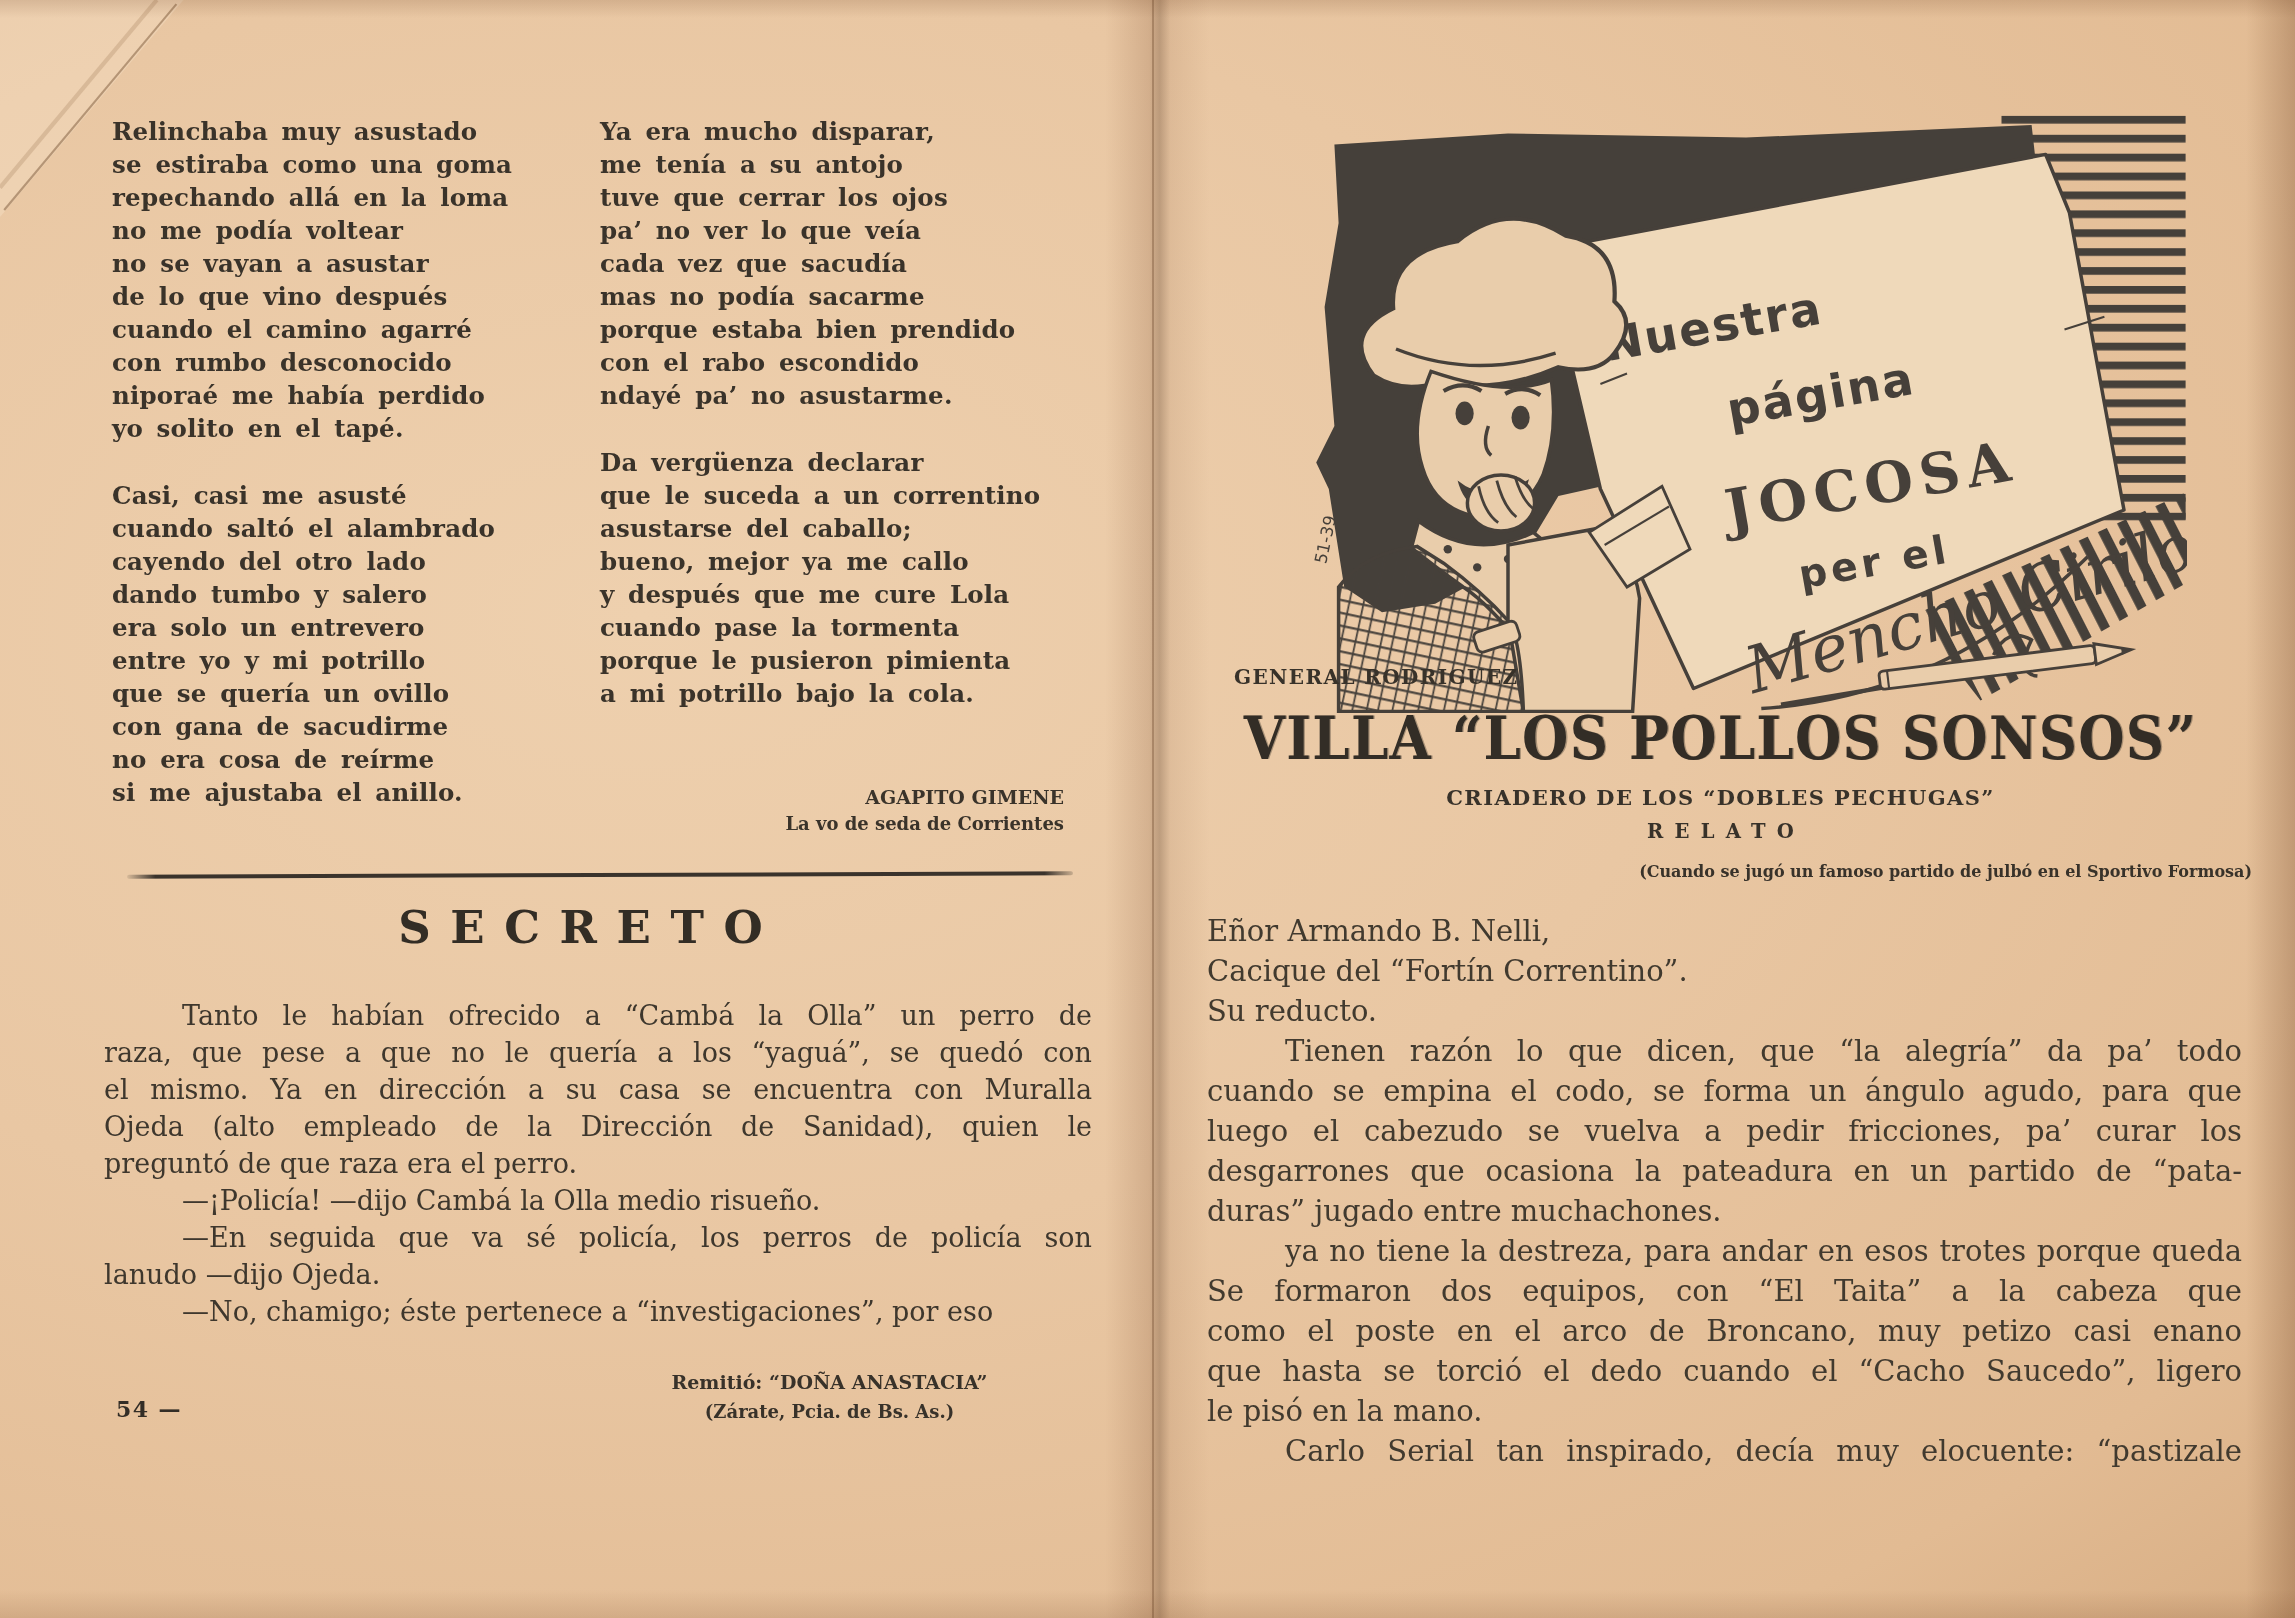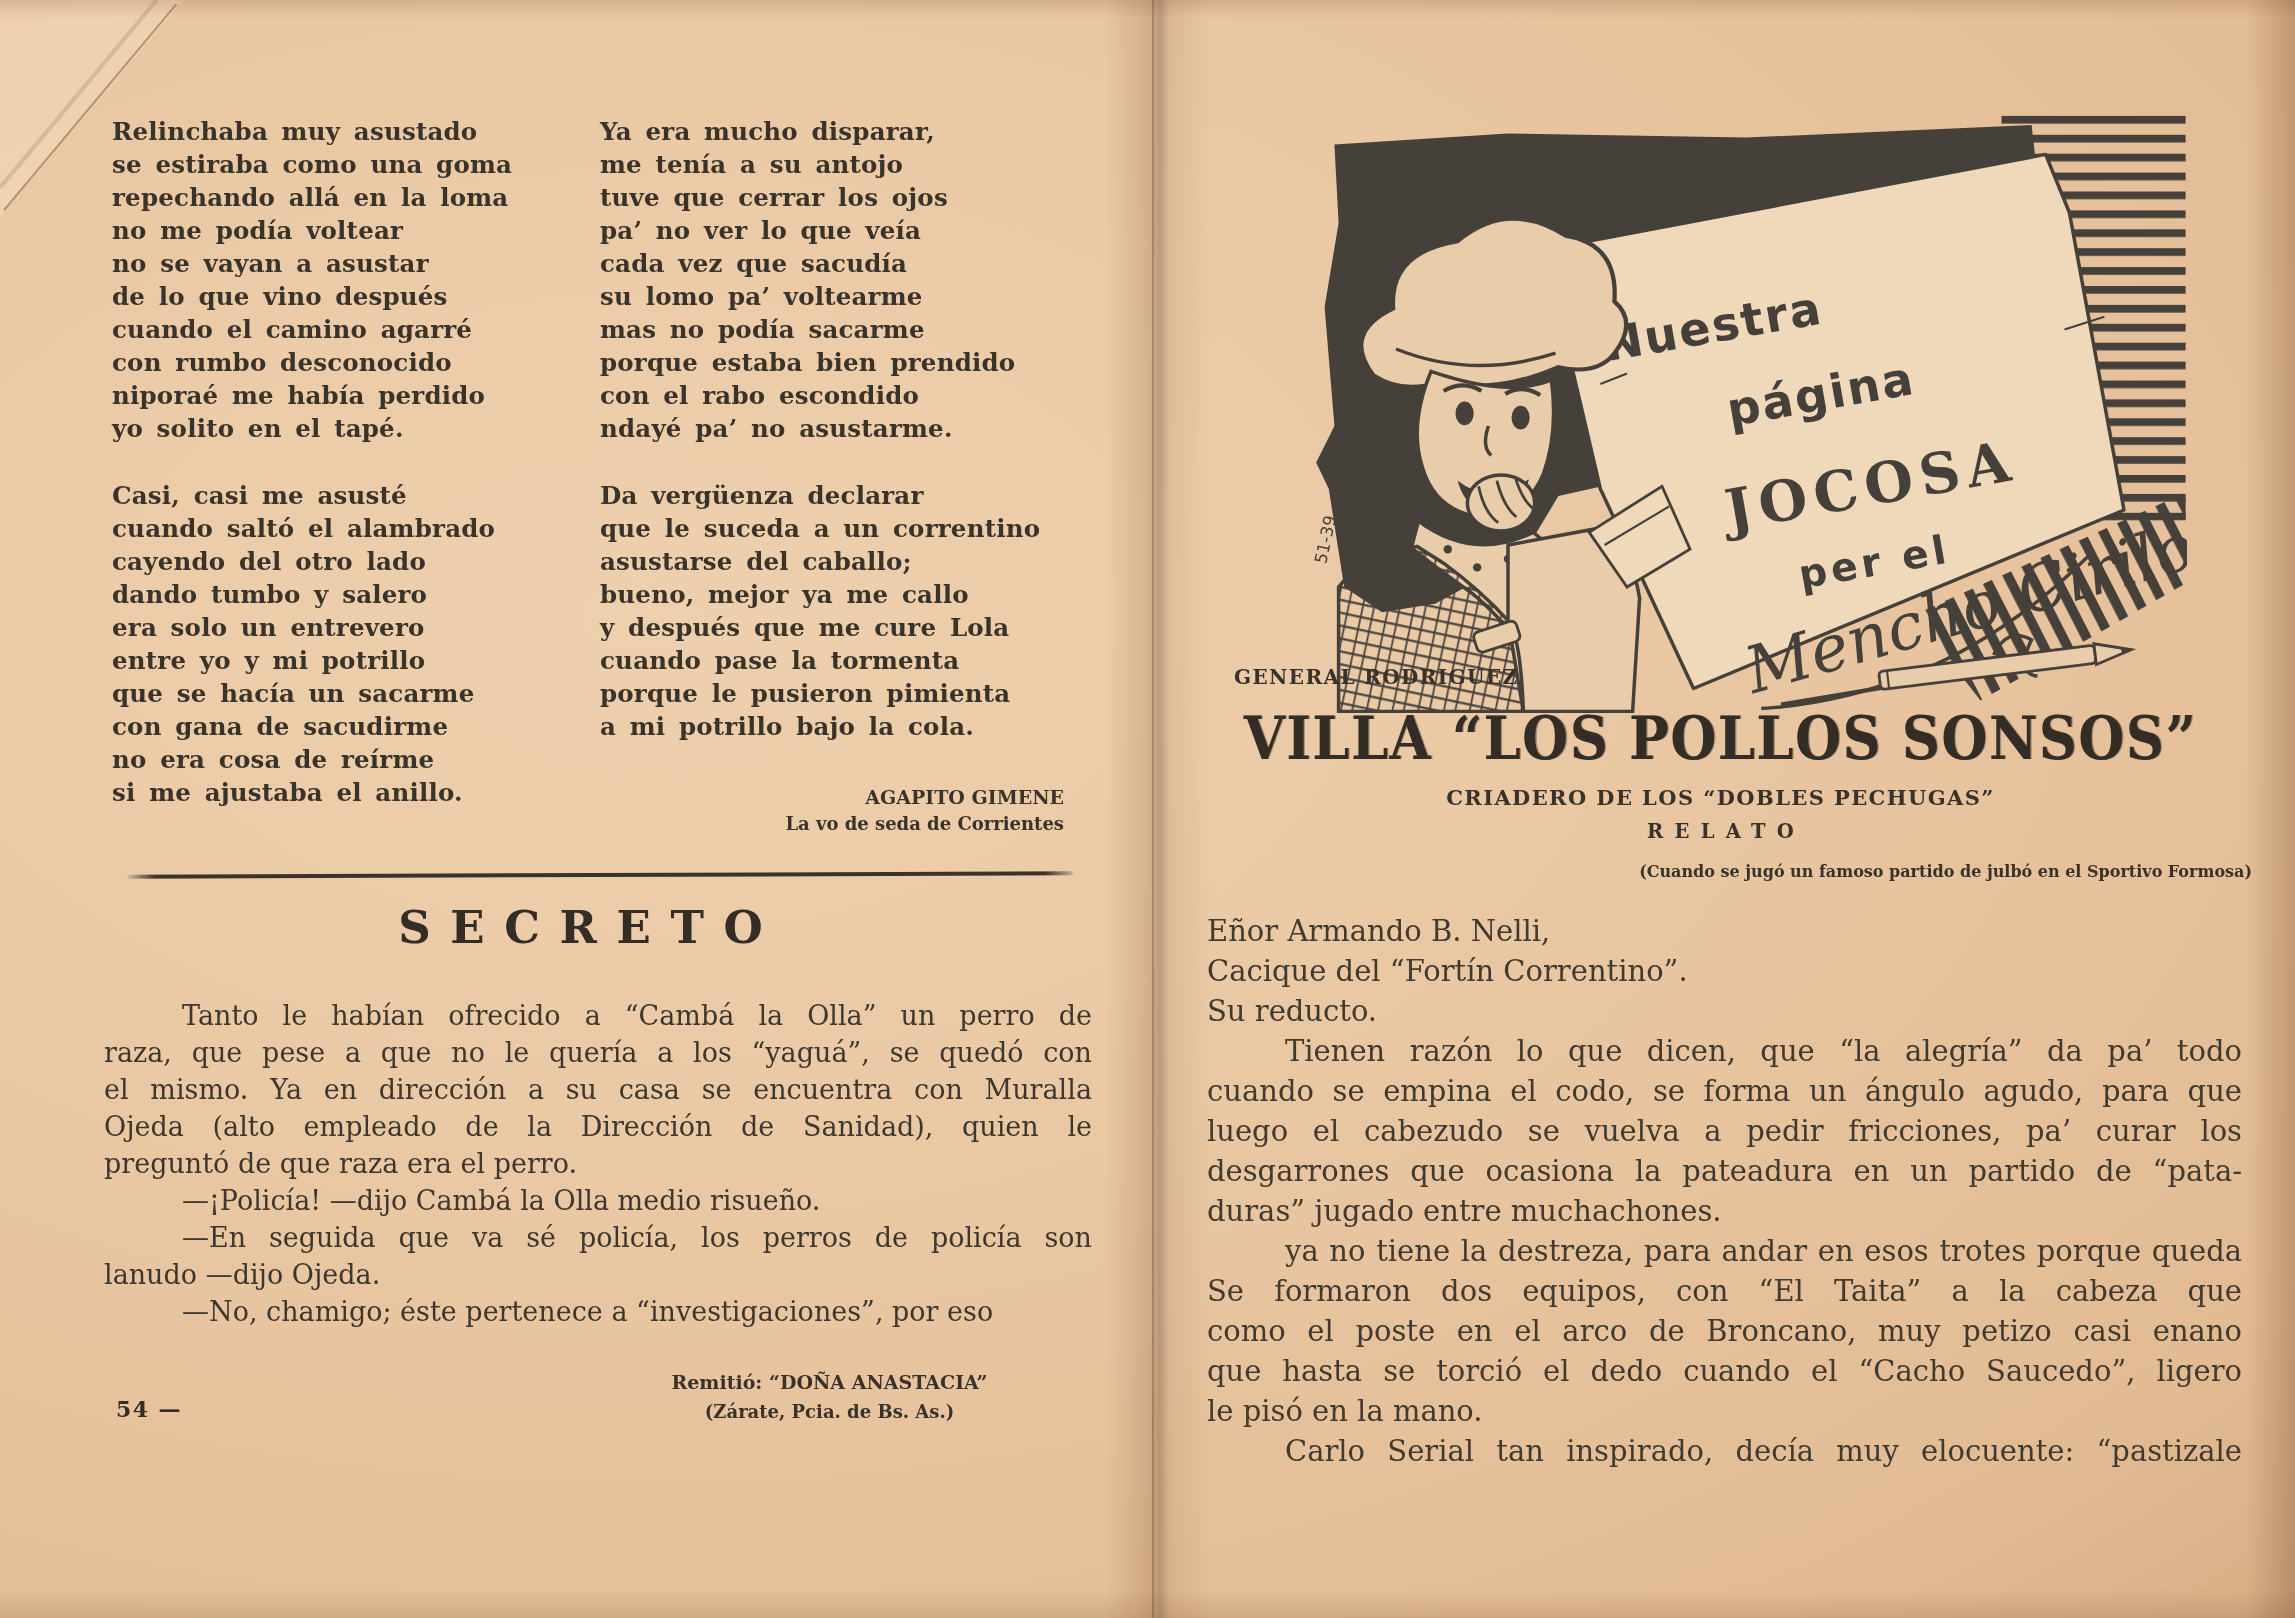--- a/index.html
+++ b/index.html
@@ -89,35 +89,34 @@
       <div class="line">yo solito en el tapé.</div>
     </div>
   <div class="stanza-gap"></div>
   <div>
       <div class="line">Casi, casi me asusté</div>
       <div class="line">cuando saltó el alambrado</div>
       <div class="line">cayendo del otro lado</div>
       <div class="line">dando tumbo y salero</div>
       <div class="line">era solo un entrevero</div>
       <div class="line">entre yo y mi potrillo</div>
-      <div class="line">que se hacía un sacarme</div>
+      <div class="line">que se quería un ovillo</div>
       <div class="line">con gana de sacudirme</div>
       <div class="line">no era cosa de reírme</div>
       <div class="line">si me ajustaba el anillo.</div>
     </div>
 </div>
 
 <div class="abs poem-col" style="left:600px;top:115px;width:490px;">
   <div>
       <div class="line">Ya era mucho disparar,</div>
       <div class="line">me tenía a su antojo</div>
       <div class="line">tuve que cerrar los ojos</div>
       <div class="line">pa’ no ver lo que veía</div>
       <div class="line">cada vez que sacudía</div>
-      <div class="line">su lomo pa’ voltearme</div>
       <div class="line">mas no podía sacarme</div>
       <div class="line">porque estaba bien prendido</div>
       <div class="line">con el rabo escondido</div>
       <div class="line">ndayé pa’ no asustarme.</div>
     </div>
   <div class="stanza-gap"></div>
   <div>
       <div class="line">Da vergüenza declarar</div>
       <div class="line">que le suceda a un correntino</div>
       <div class="line">asustarse del caballo;</div>

